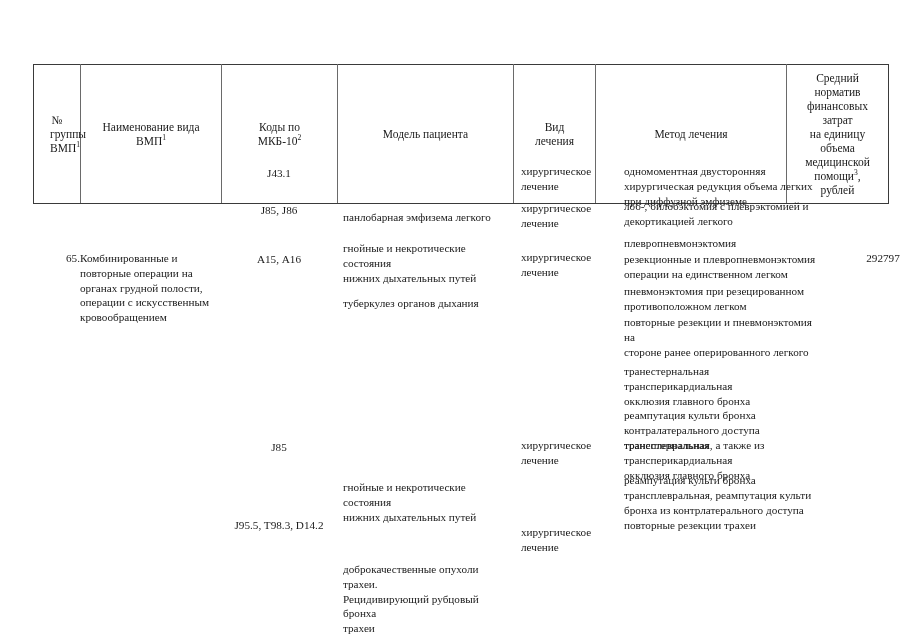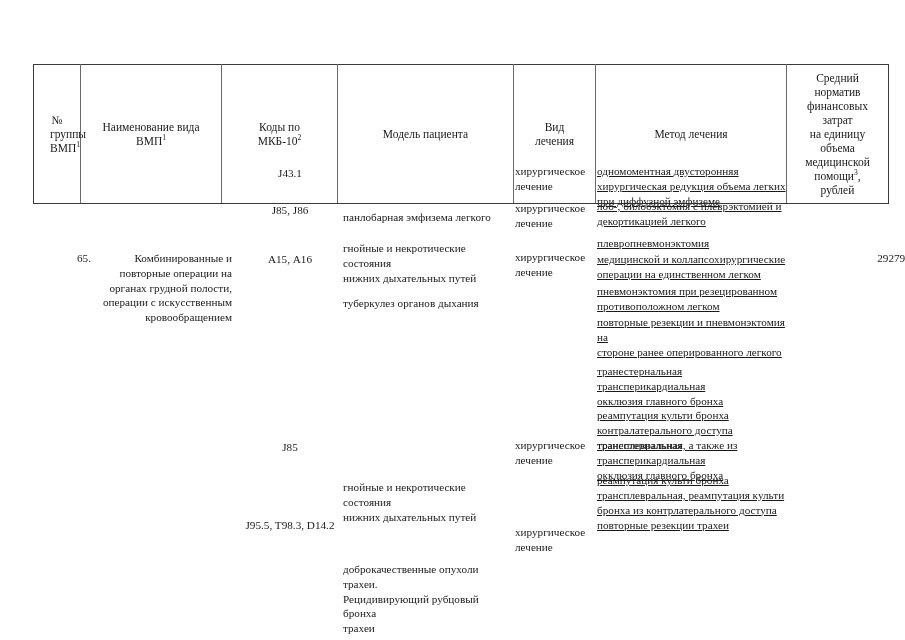--- a/index.html
+++ b/index.html
@@ -63,35 +63,35 @@
 
   
   .body-layer {
     position: absolute;
     left: 0;
     top: 0;
     width: 905px;
     height: 640px;
     pointer-events: none;
   }
-  .body-layer > * { pointer-events: auto; padding-left: 11px; }
+  .body-layer > * { pointer-events: auto; }
 
   .cell {
     position: absolute;
     font-size: 11.2px;
     line-height: 1.32;
     color: #1a1a1a;
   }
 
   .grp-num   { left: 33px;  width: 47px;  text-align: right; }
-  .grp-name  { left: 80px;  width: 141px; text-align: right; }
+  .grp-name  { left: 80px;  width: 141px; text-align: left; }
   .col-codes { left: 221px; width: 116px; text-align: center; }
   .col-model { left: 337px; width: 176px; text-align: left; padding-left: 6px; box-sizing: border-box; margin-top: 44px; }
-  .col-type  { left: 513px; width: 82px;  text-align: left; padding-left: 2px; box-sizing: border-box; }
-  .col-meth  { left: 595px; width: 196px; text-align: left; padding-left: 2px; box-sizing: border-box; text-decoration: underline; }
+  .col-type  { left: 513px; width: 82px;  text-align: left; padding-left: 8px; box-sizing: border-box; }
+  .col-meth  { left: 622px; width: 196px; text-align: left; padding-left: 2px; box-sizing: border-box; }
   .col-cost  { left: 832px; width: 102px; text-align: center; }
 
   sup {
     font-size: 7.6px;
     vertical-align: super;
     line-height: 0;
   }
 
   .hdr-line { display: block; }
 </style>
@@ -184,21 +184,21 @@
     <div class="cell col-codes" style="top:252px">А15, А16</div>
     <div class="cell col-model" style="top:252px">туберкулез органов дыхания</div>
     <div class="cell col-type" style="top:250px">
       <div>хирургическое</div>
       <div>лечение</div>
     </div>
     <div class="cell col-meth" style="top:236px">
       <div>плевропневмонэктомия</div>
     </div>
     <div class="cell col-meth" style="top:252px">
-      <div>медицинской и коллапсохирургические</div>
+      <div>резекционные и плевропневмонэктомия</div>
       <div>операции на единственном легком</div>
     </div>
     <div class="cell col-meth" style="top:284px">
       <div>пневмонэктомия при резецированном</div>
       <div>противоположном легком</div>
     </div>
     <div class="cell col-meth" style="top:315px">
       <div>повторные резекции и пневмонэктомия на</div>
       <div>стороне ранее оперированного легкого</div>
     </div>

